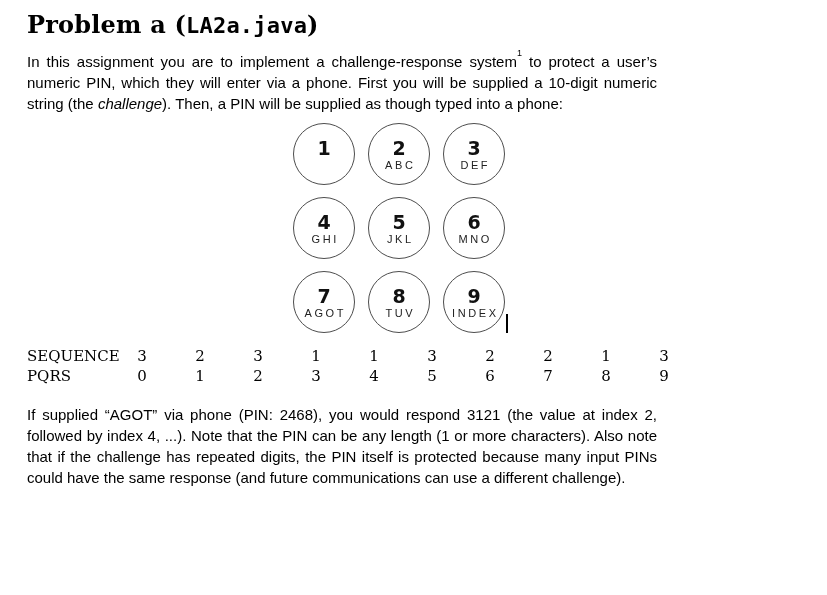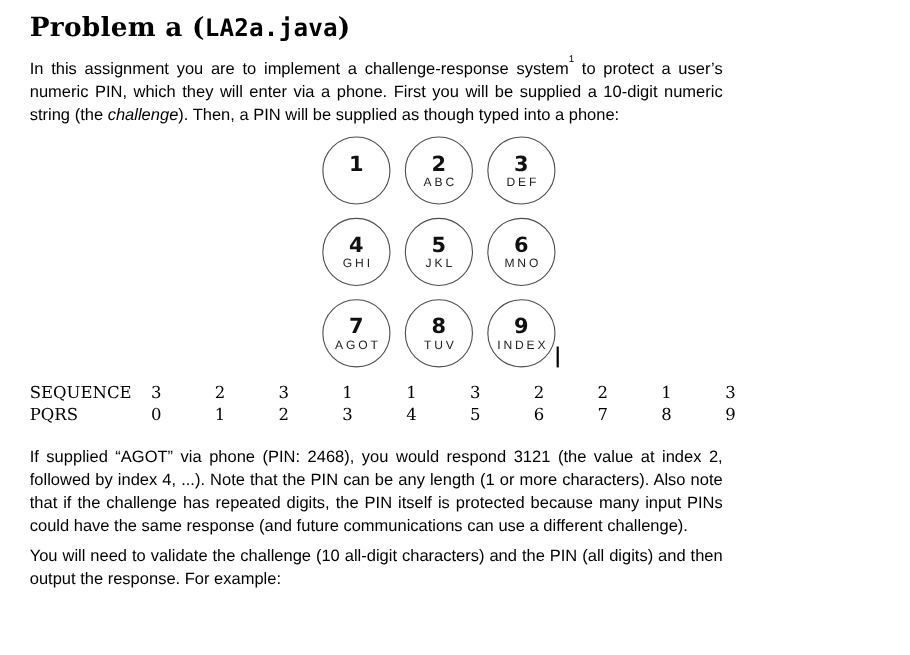--- a/index.html
+++ b/index.html
@@ -200,15 +200,14 @@
       <span class="tcell">5</span>
       <span class="tcell">6</span>
       <span class="tcell">7</span>
       <span class="tcell">8</span>
       <span class="tcell">9</span>
     </div>
   </div>
 
   <p class="body-text explain-par">If supplied “AGOT” via phone (PIN: 2468), you would respond 3121 (the value at index 2, followed by index 4, ...). Note that the PIN can be any length (1 or more characters).  Also note that if the challenge has repeated digits, the PIN itself is protected because many input PINs could have the same response (and future communications can use a different challenge).</p>
 
-  <p class="body-text validate-par">You will need to validate the challenge (10 all-digit characters) and the PIN (all digits) and then output the response. For example:</p>
 
 </div>
 
 </body></html>

